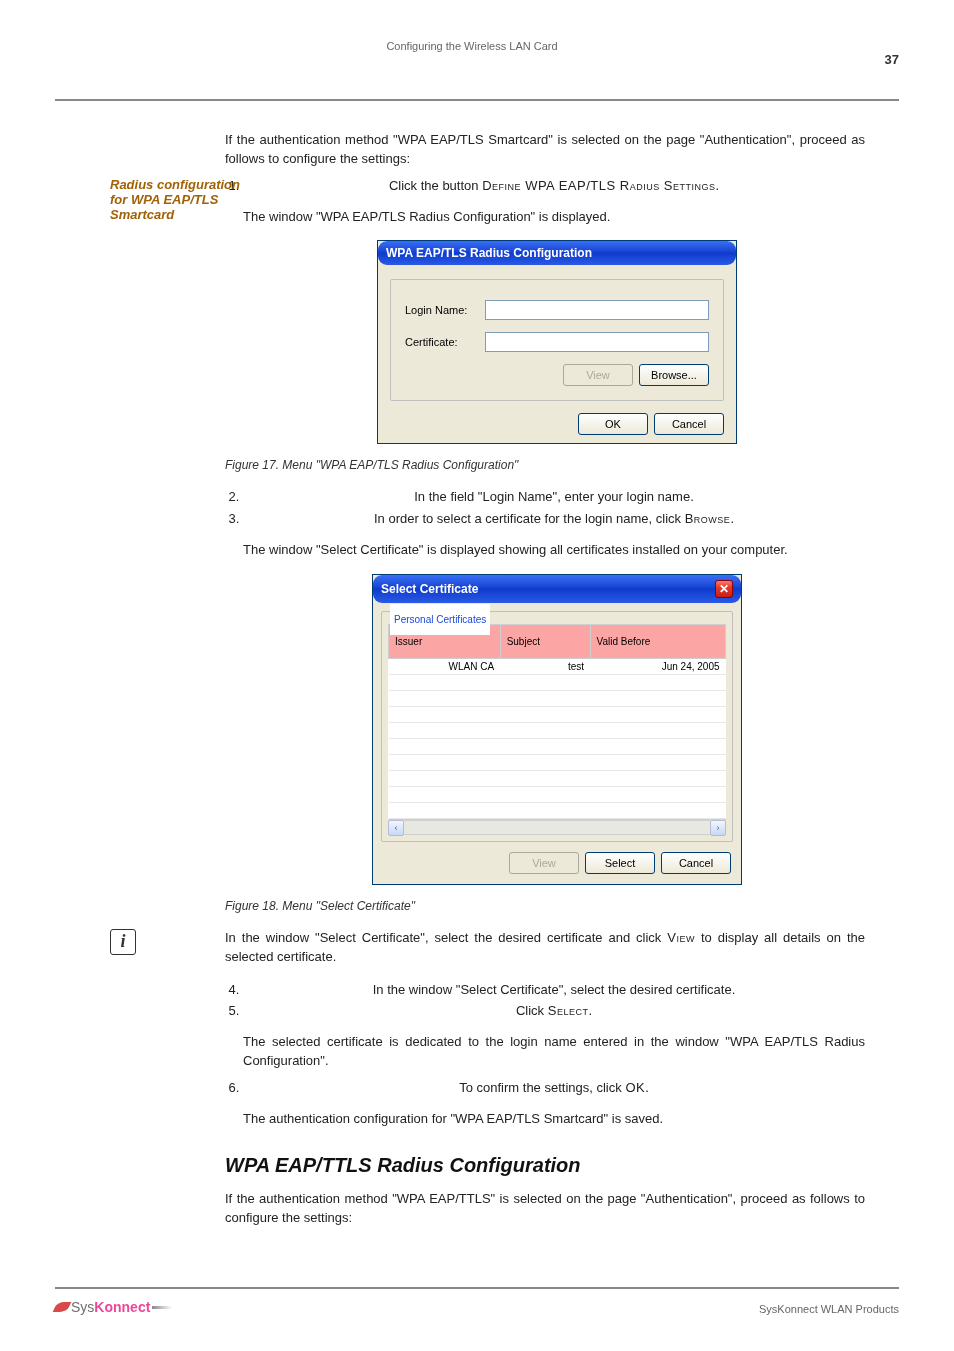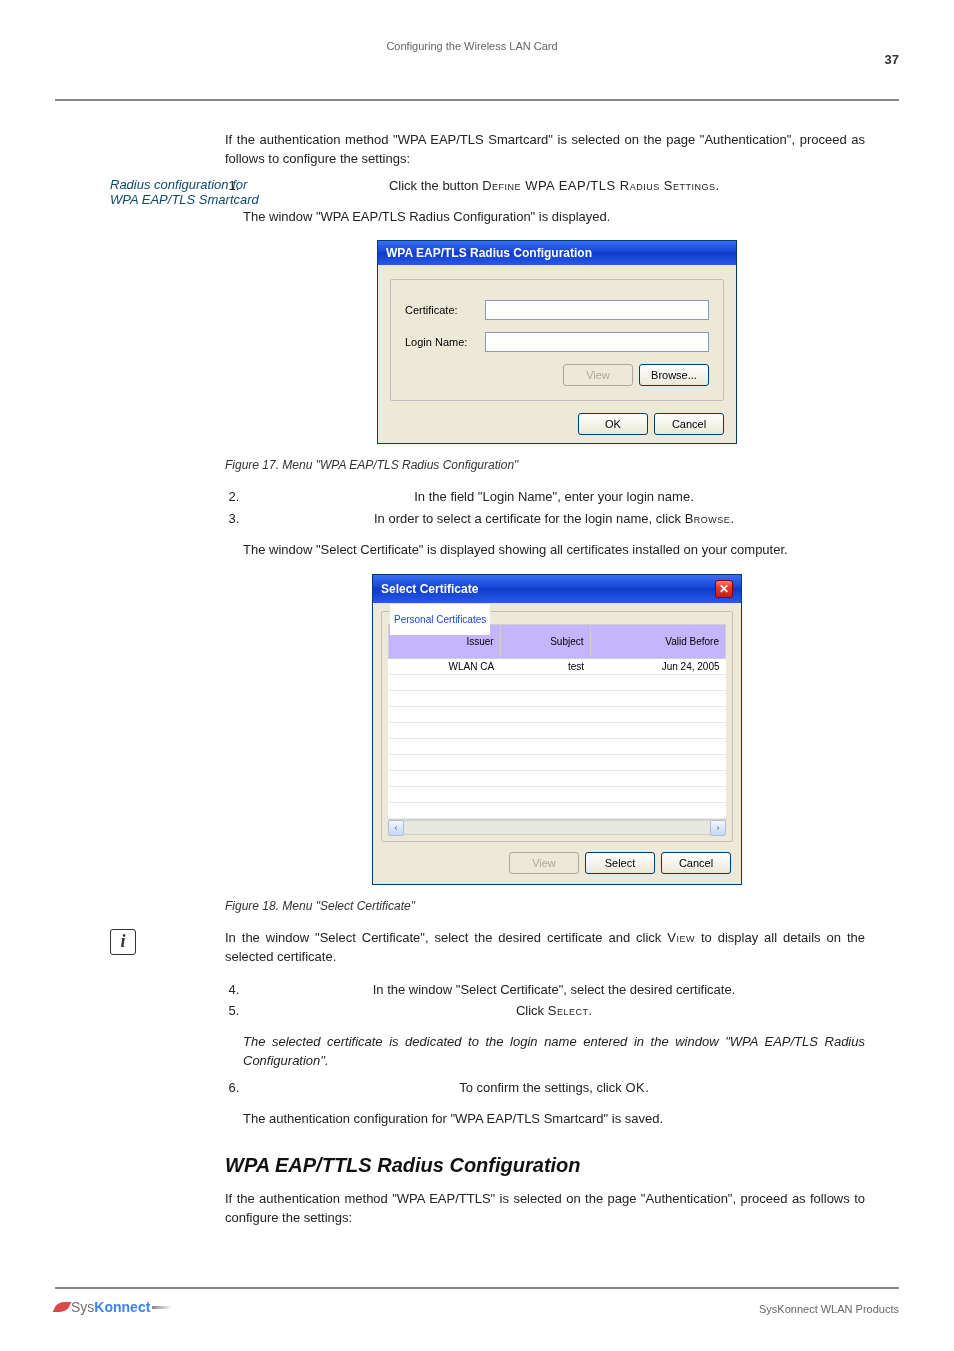--- a/index.html
+++ b/index.html
@@ -43,22 +43,23 @@
   }
   .content p { margin-bottom: 8px; text-align: justify; }
   ol.steps { list-style: decimal; padding-left: 18px; margin-bottom: 12px; text-align: center; }
   ol.steps li { margin-bottom: 3px; }
   .small-caps { font-variant: small-caps; letter-spacing: 0.5px; }
   .side-label {
     position: absolute;
     left: 55px;
     font-style: italic;
     font-size: 13px;
-    color: #0c4a6e;
+    color: #a16207;
     width: 150px;
+    font-weight: bold;
   }
   .figure-wrap {
     margin: 14px 0 14px 160px;
   }
   .figure-caption {
     font-style: italic;
     font-size: 12px;
     margin: 8px 0 16px 170px;
   }
   .note-wrap {
@@ -100,20 +101,21 @@
   }
   .titlebar {
     background: linear-gradient(to bottom, #3a6ef5, #1b4ad6 40%, #0f3bcc 50%, #2a5ae6);
     color: #fff;
     font-weight: bold;
     font-size: 12px;
     padding: 5px 8px;
     display: flex;
     justify-content: space-between;
     align-items: center;
+    border-radius: 9px;
   }
   .close-btn {
     width: 18px; height: 18px;
     background: linear-gradient(to bottom, #ff7b6e, #e53a2b 40%, #c91f10);
     border: 1px solid #8b0000;
     border-radius: 3px;
     color: #fff;
     font-weight: bold;
     font-size: 12px;
     display: flex; align-items: center; justify-content: center;
@@ -195,23 +197,23 @@
     color: #1b4ad6;
   }
   .cert-table {
     width: 100%;
     border-collapse: collapse;
     background: #fff;
     font-size: 10px;
     margin-top: 6px;
   }
   .cert-table thead th {
-    background: #c4b5fd;
+    background: #fca5a5;
     border: 1px solid #cfcfcf;
-    text-align: right;
+    text-align: left;
     font-weight: normal;
     padding: 11px 6px;
     font-size: 10px;
   }
   .cert-table tbody td {
     border-bottom: 1px solid #e8e8e8;
     padding: 2px 6px;
     height: 14px;
     text-align: right;
   }
@@ -256,21 +258,21 @@
     color: #6e6e6e;
   }
   .logo-sk .swoosh {
     width: 14px; height: 10px;
     background: #d84a4a;
     border-radius: 50% 0 50% 0;
     transform: skewX(-25deg);
     margin-right: 2px;
   }
   .logo-sk .k2 {
-    color: #3b82f6;
+    color: #ec4899;
     font-weight: bold;
   }
   .logo-sk .tail {
     display:inline-block;
     width: 20px; height: 3px;
     background: linear-gradient(to right, #888, transparent);
     margin-left: 2px;
     vertical-align: middle;
   }
 </style>
@@ -303,25 +305,25 @@
 
   <div class="figure-wrap">
     <div style="display:flex;justify-content:center;">
       <div class="dialog">
         <div class="titlebar">
           <span>WPA EAP/TLS Radius Configuration</span>
         </div>
         <div class="dialog-body">
           <div class="groupframe">
             <div class="form-row">
-              <div class="form-label">Certificate:</div>
+              <div class="form-label">Login Name:</div>
               <input class="form-input" value="" style="">
             </div>
             <div class="form-row">
-              <div class="form-label">Login Name:</div>
+              <div class="form-label">Certificate:</div>
               <input class="form-input" value="" style="">
             </div>
             <div class="btn-row">
               <button class="xp-button disabled">View</button>
               <button class="xp-button">Browse...</button>
             </div>
           </div>
           <div class="btn-row">
             <button class="xp-button">OK</button>
             <button class="xp-button">Cancel</button>
@@ -435,21 +437,21 @@
         In the window "Select Certificate", select the desired certificate and click <span class="small-caps">View</span> to display all details on the selected certificate.
       </p>
     </div>
   </div>
 
   <div class="content">
     <ol class="steps" start="4">
       <li>In the window "Select Certificate", select the desired certificate.</li>
       <li>Click <span class="small-caps">Select</span>.</li>
     </ol>
-    <p style="margin-left:18px;font-style:italic;">The selected certificate is dedicated to the login name entered in the window "WPA EAP/TLS Radius Configuration".</p>
+    <p style="margin-left:18px;">The selected certificate is dedicated to the login name entered in the window "WPA EAP/TLS Radius Configuration".</p>
     <ol class="steps" start="6">
       <li>To confirm the settings, click <span class="small-caps">OK</span>.</li>
     </ol>
     <p style="margin-left:18px;">The authentication configuration for "WPA EAP/TLS Smartcard" is saved.</p>
   </div>
 
   <div class="content">
     <div class="heading2">WPA EAP/TTLS Radius Configuration</div>
     <p>If the authentication method "WPA EAP/TTLS" is selected on the page "Authentication", proceed as follows to configure the settings:</p>
   </div>

